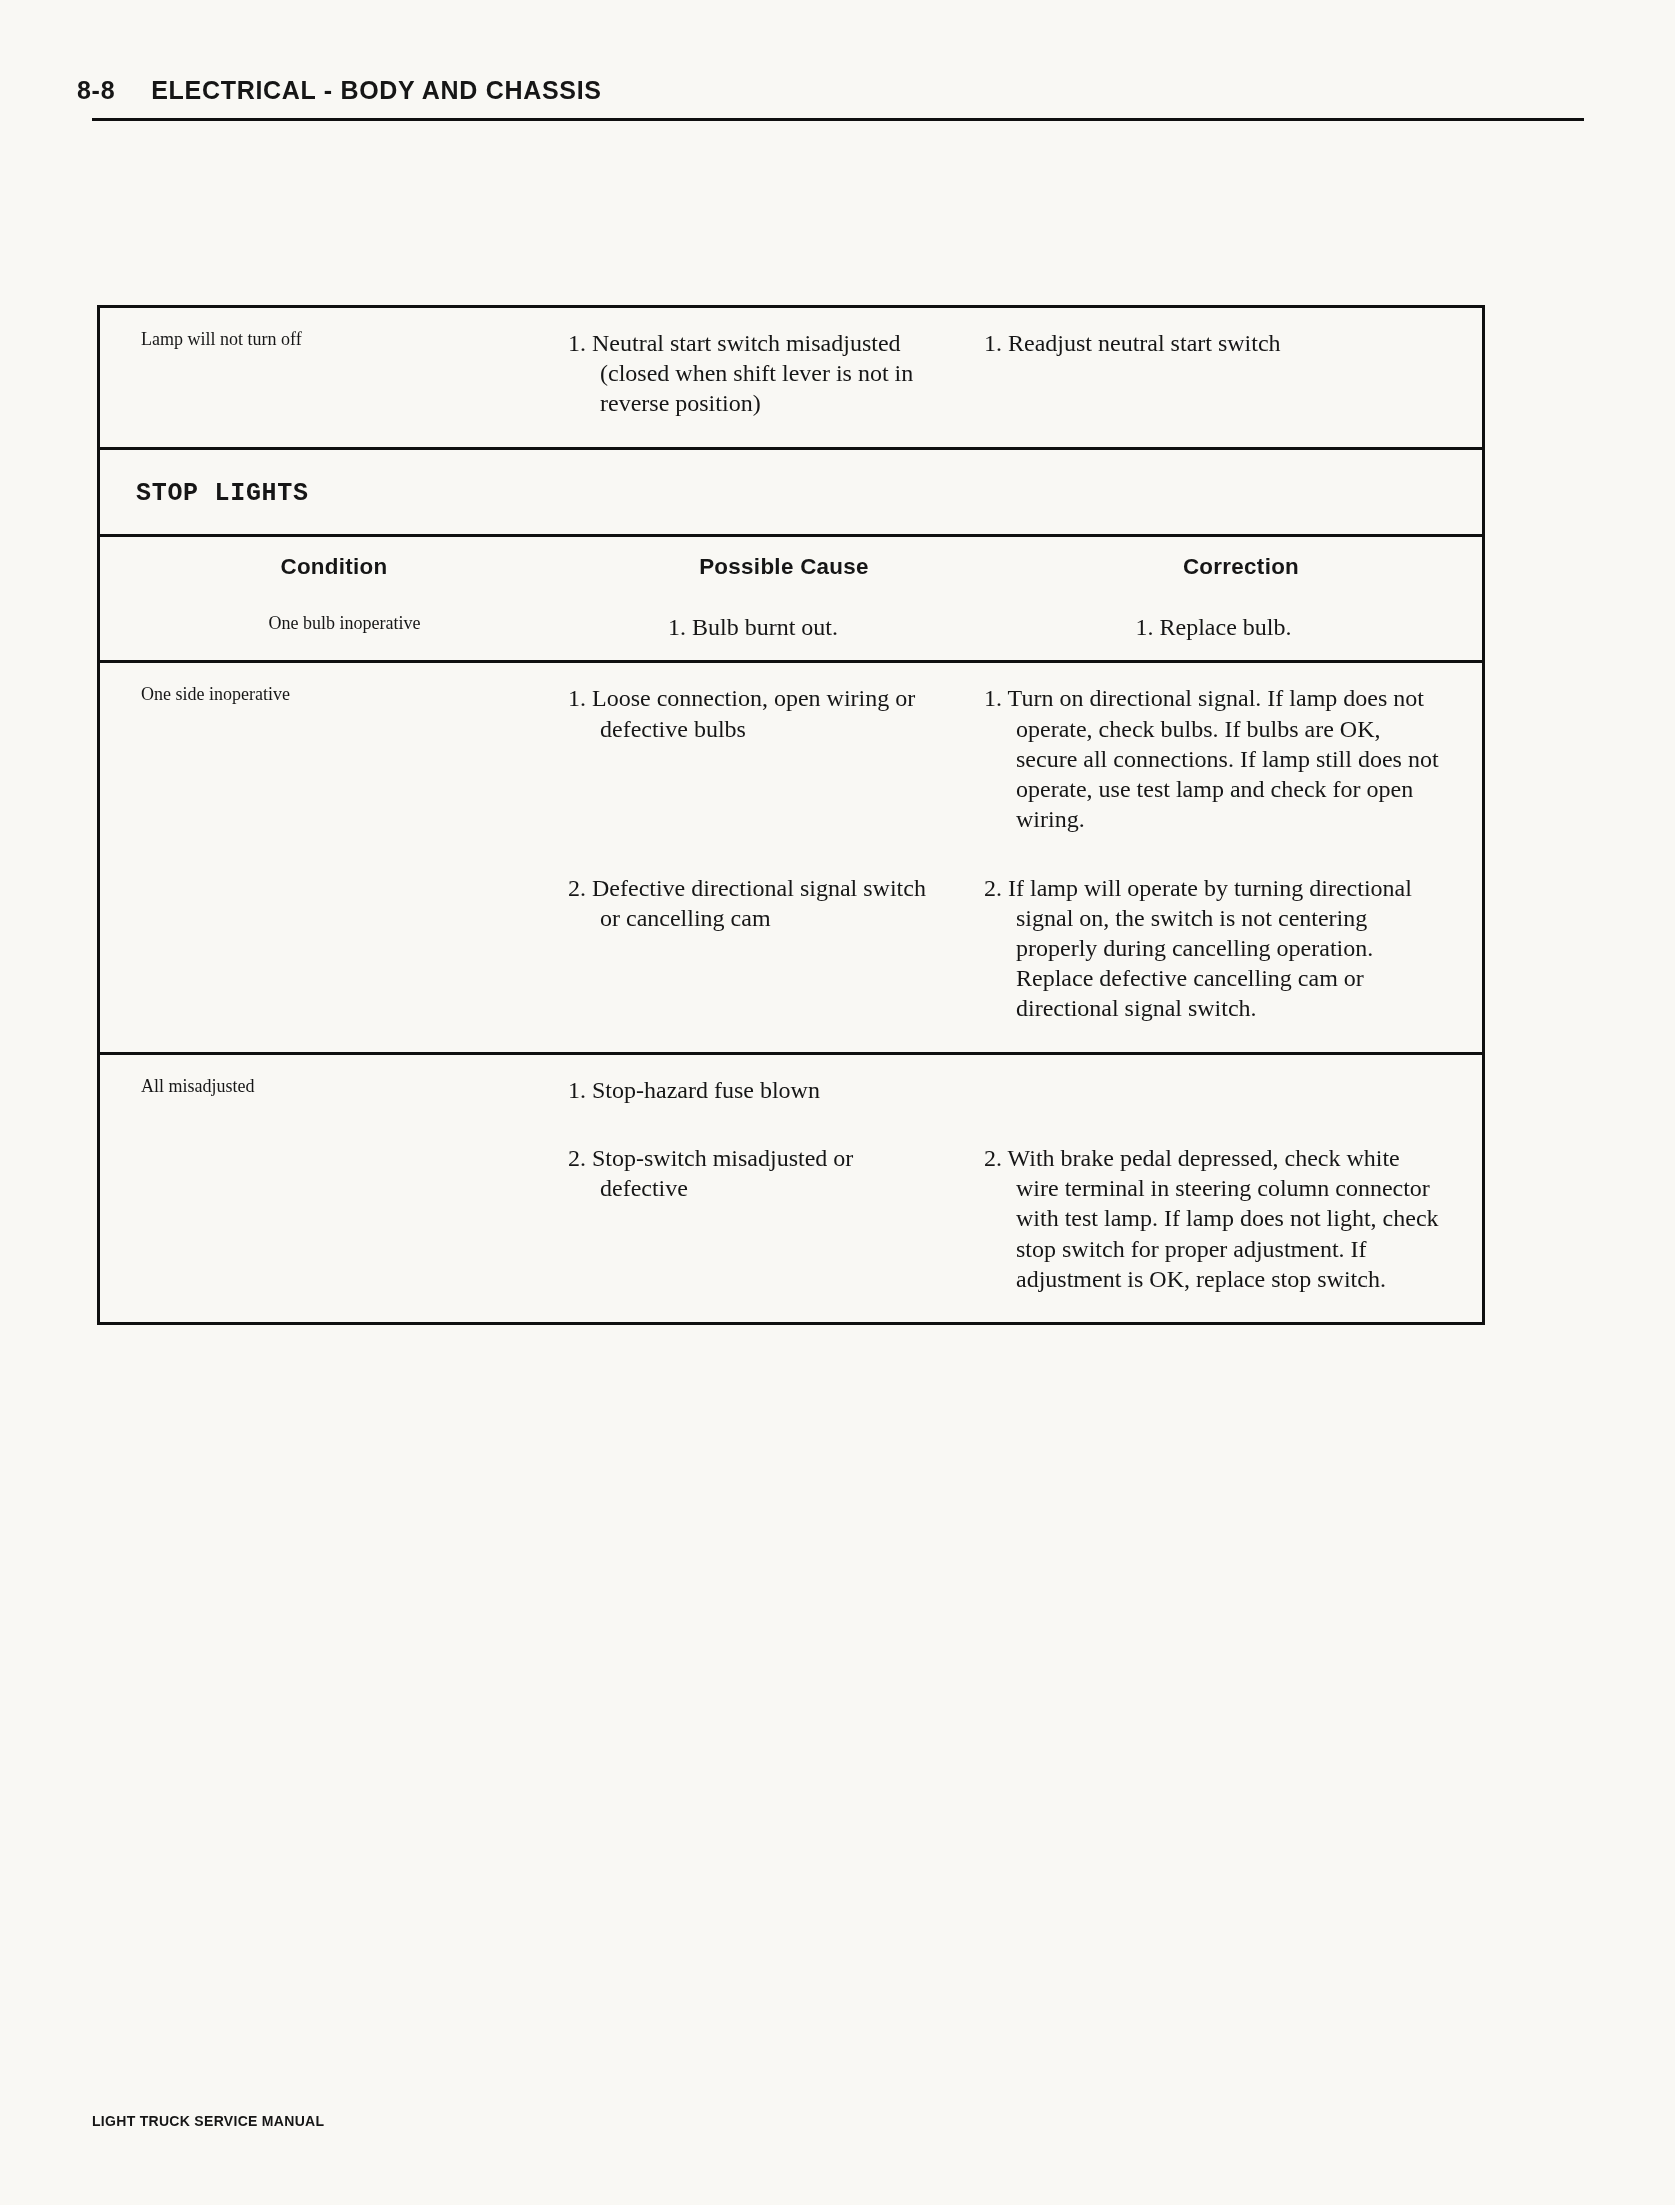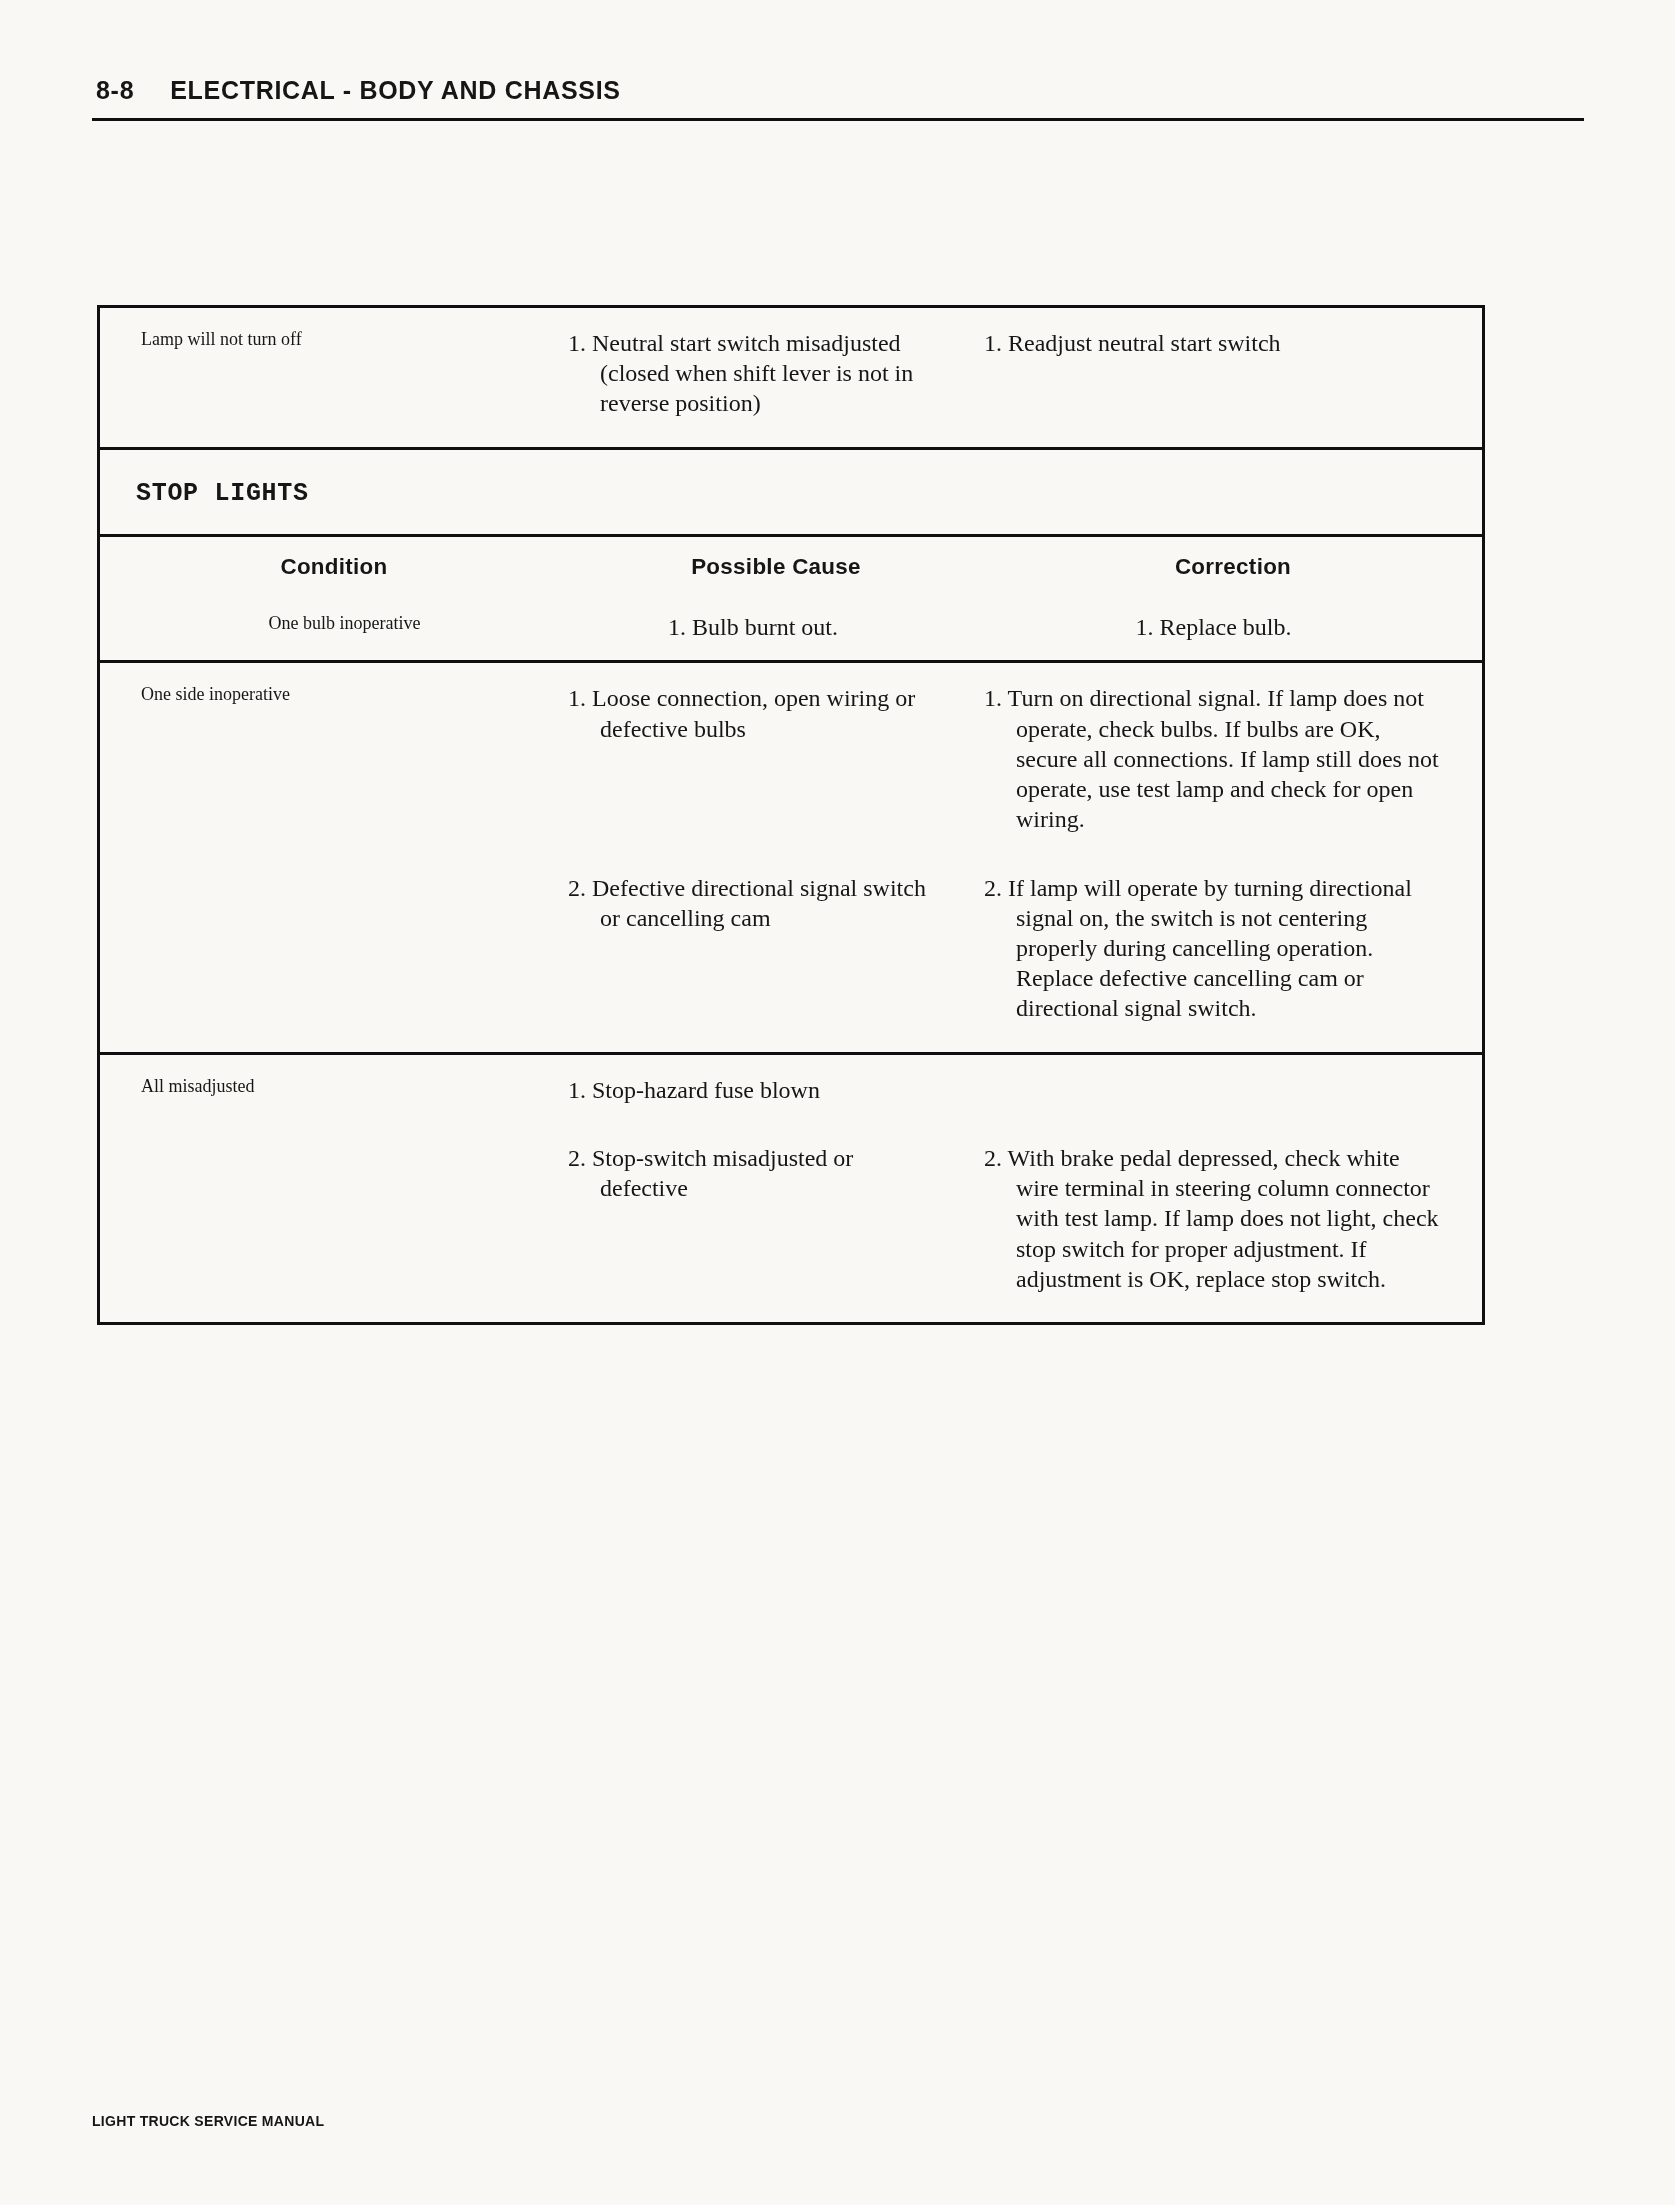--- a/index.html
+++ b/index.html
@@ -6,21 +6,21 @@
   html,body { width:1675px; height:2205px; }
   body {
     background:#f9f8f4;
     font-family:"Liberation Serif", serif;
     color:#161616;
     position:relative;
     overflow:hidden;
   }
   
   .page-header {
-    position:absolute; top:76px; left:96px;
+    position:absolute; top:76px; left:77px;
     font-family:"Liberation Sans", sans-serif;
     font-weight:bold; font-size:25px; letter-spacing:0.7px;
     white-space:nowrap;
   }
   .page-header .pagenum { margin-right:36px; }
   .header-rule {
     position:absolute; top:118px; left:92px;
     width:1492px; height:3.3px; background:#101010;
   }
 
@@ -53,21 +53,21 @@
     padding:29px 0 26px 36px;
     font-family:Liberation Mono, monospace;
     font-weight:bold; font-size:25px; letter-spacing:0.7px;
   }
   
   .colhead-band {
     border-top:3.3px solid #101010;
     display:grid; grid-template-columns:468px 416px 1fr;
     padding:17px 0 16px 0;
     font-family:"Liberation Sans", sans-serif;
-    font-weight:bold; font-size:22.4px; letter-spacing:0.3px;
+    font-weight:bold; font-size:22.4px; letter-spacing:0.3px;gap:8px;
   }
   .colhead-band .col { text-align:center; }
 
   
   .t-row.compact { padding:16px 0 18.4px 0;text-align:center; }
 
   
   .page-footer {
     position:absolute; top:2113px; left:92px;
     font-family:"Liberation Sans", sans-serif;

